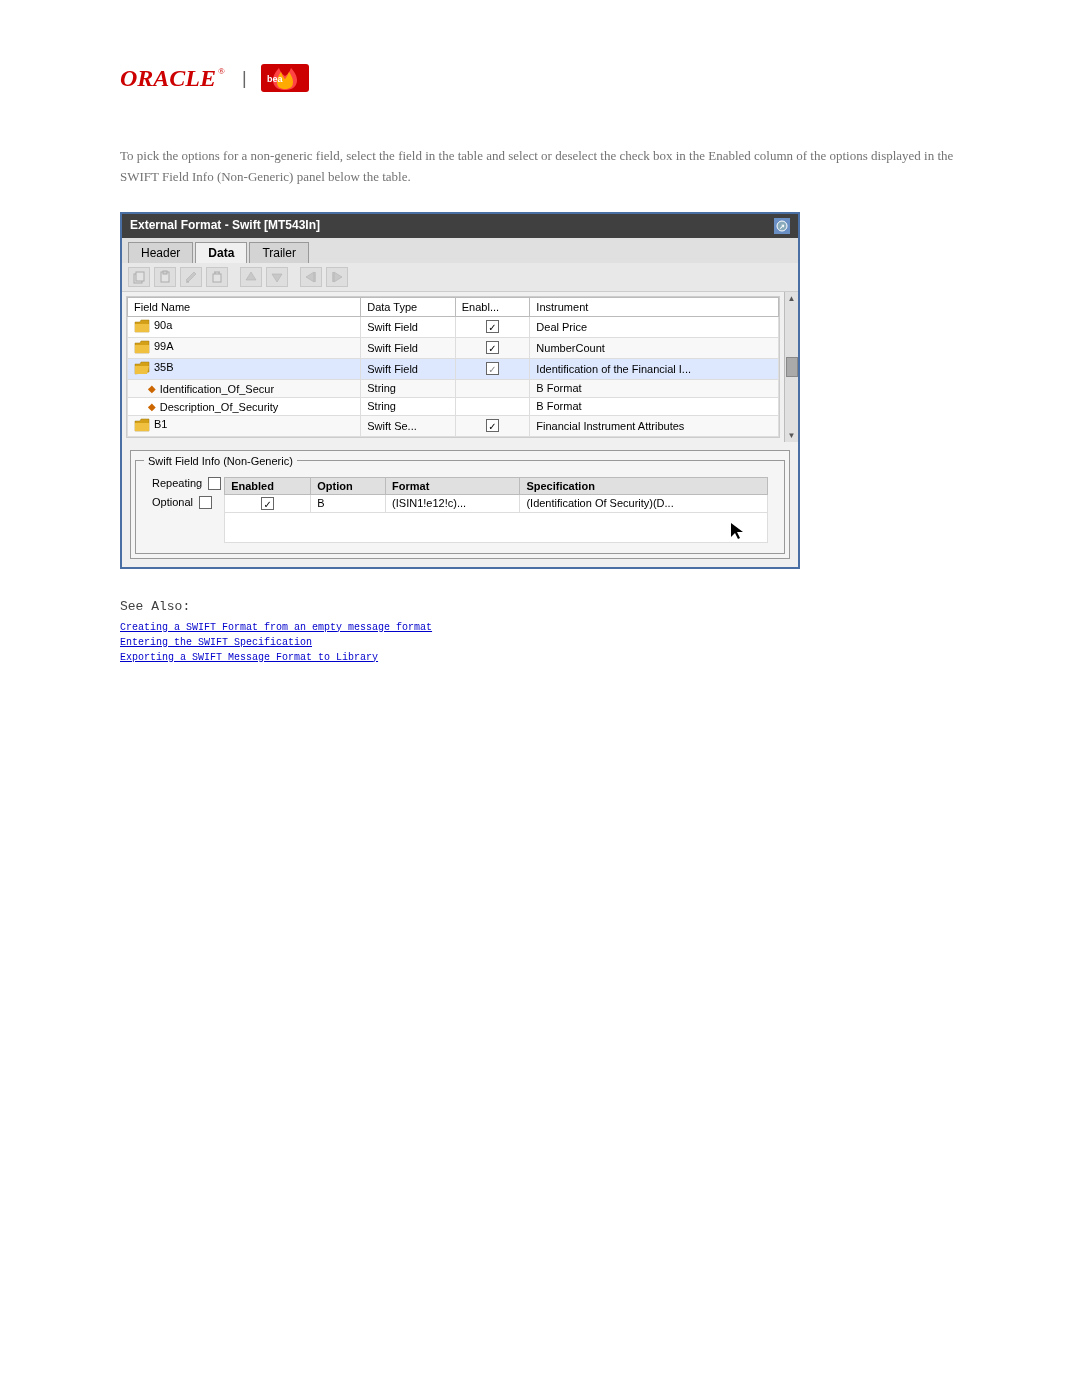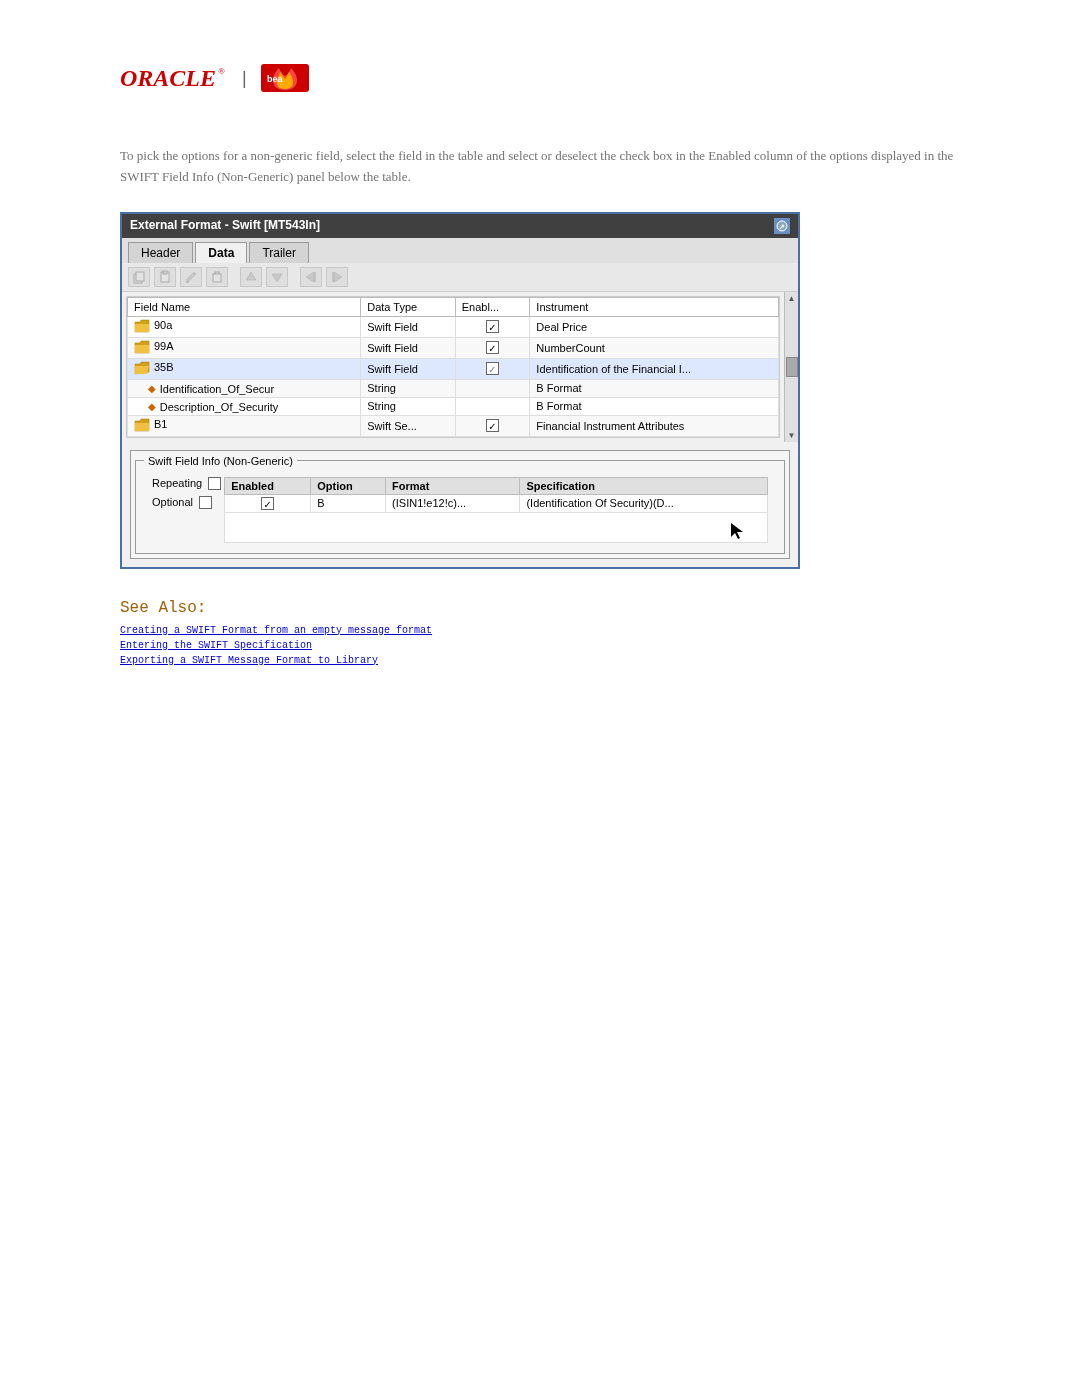--- a/index.html
+++ b/index.html
@@ -249,24 +249,24 @@
       padding: 2px 6px;
       background: #fff;
     }
 
     
     .see-also {
       margin-top: 20px;
     }
 
     .see-also-label {
-      font-size: 16px;
+      font-size: 13px;
       font-family: 'Courier New', monospace;
       margin-bottom: 8px;
-      color: #a16207;
+      color: #404040;
     }
 
     .see-also-link {
       display: block;
       color: #0000cc;
       text-decoration: underline;
       font-size: 10px;
       font-family: 'Courier New', monospace;
       margin-bottom: 4px;
       cursor: pointer;

